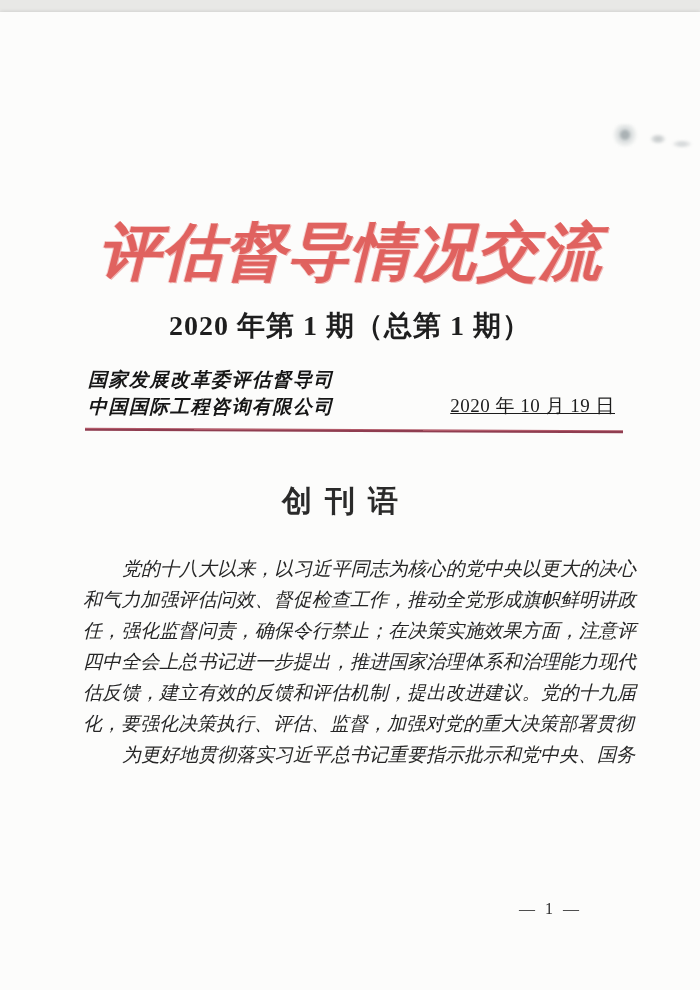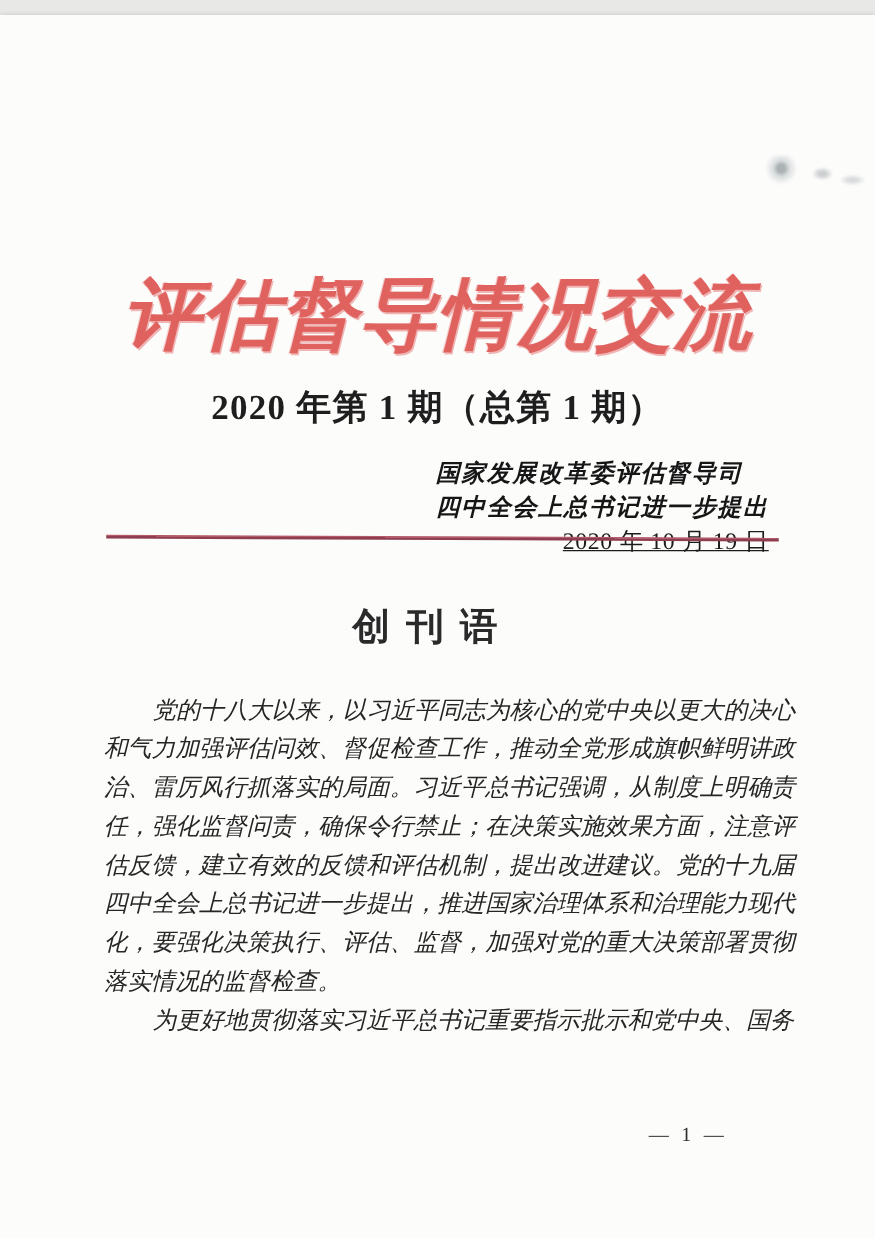--- a/index.html
+++ b/index.html
@@ -56,21 +56,20 @@
     font-weight: bold;
     color: #1e1e1e;
     letter-spacing: 1px;
   }
   .pub-row {
     position: absolute;
     top: 354px; left: 88px; right: 85px;
     display: flex;
     justify-content: space-between;
     align-items: flex-end;
-    flex-direction: column;
   }
   .publishers {
     font-size: 19px;
     font-weight: bold;
     font-style: italic;
     color: #161616;
     line-height: 27px;
     letter-spacing: 1.5px;
   }
   .pub-date {
@@ -137,39 +136,37 @@
   <div class="smudge smudge-b"></div>
   <div class="smudge smudge-c"></div>
 
   <h1 class="masthead">评估督导情况交流</h1>
 
   <div class="issue-line">2020 年第 1 期（总第 1 期）</div>
 
   <div class="pub-row">
     <div class="publishers">
       <div>国家发展改革委评估督导司</div>
-      <div>四中全会上总书记进一步提出</div>
+      <div>中国国际工程咨询有限公司</div>
     </div>
     <div class="pub-date">2020 年 10 月 19 日</div>
   </div>
 
   <div class="header-rule"></div>
 
   <h2 class="article-title">创刊语</h2>
 
   <div class="article-body">
       <div class="para">
         <div class="line">党的十八大以来，以习近平同志为核心的党中央以更大的决心</div>
         <div class="line">和气力加强评估问效、督促检查工作，推动全党形成旗帜鲜明讲政</div>
-        <div class="line">治、雷厉风行抓落实的局面。习近平总书记强调，从制度上明确责</div>
         <div class="line">任，强化监督问责，确保令行禁止；在决策实施效果方面，注意评</div>
+        <div class="line">四中全会上总书记进一步提出，推进国家治理体系和治理能力现代</div>
         <div class="line">估反馈，建立有效的反馈和评估机制，提出改进建议。党的十九届</div>
-        <div class="line">四中全会上总书记进一步提出，推进国家治理体系和治理能力现代</div>
         <div class="line">化，要强化决策执行、评估、监督，加强对党的重大决策部署贯彻</div>
-        <div class="line">落实情况的监督检查。</div>
       </div>
       <div class="para">
         <div class="line">为更好地贯彻落实习近平总书记重要指示批示和党中央、国务</div>
       </div>
     </div>
 
   <div class="page-number">— 1 —</div>
 
 </div>
 

